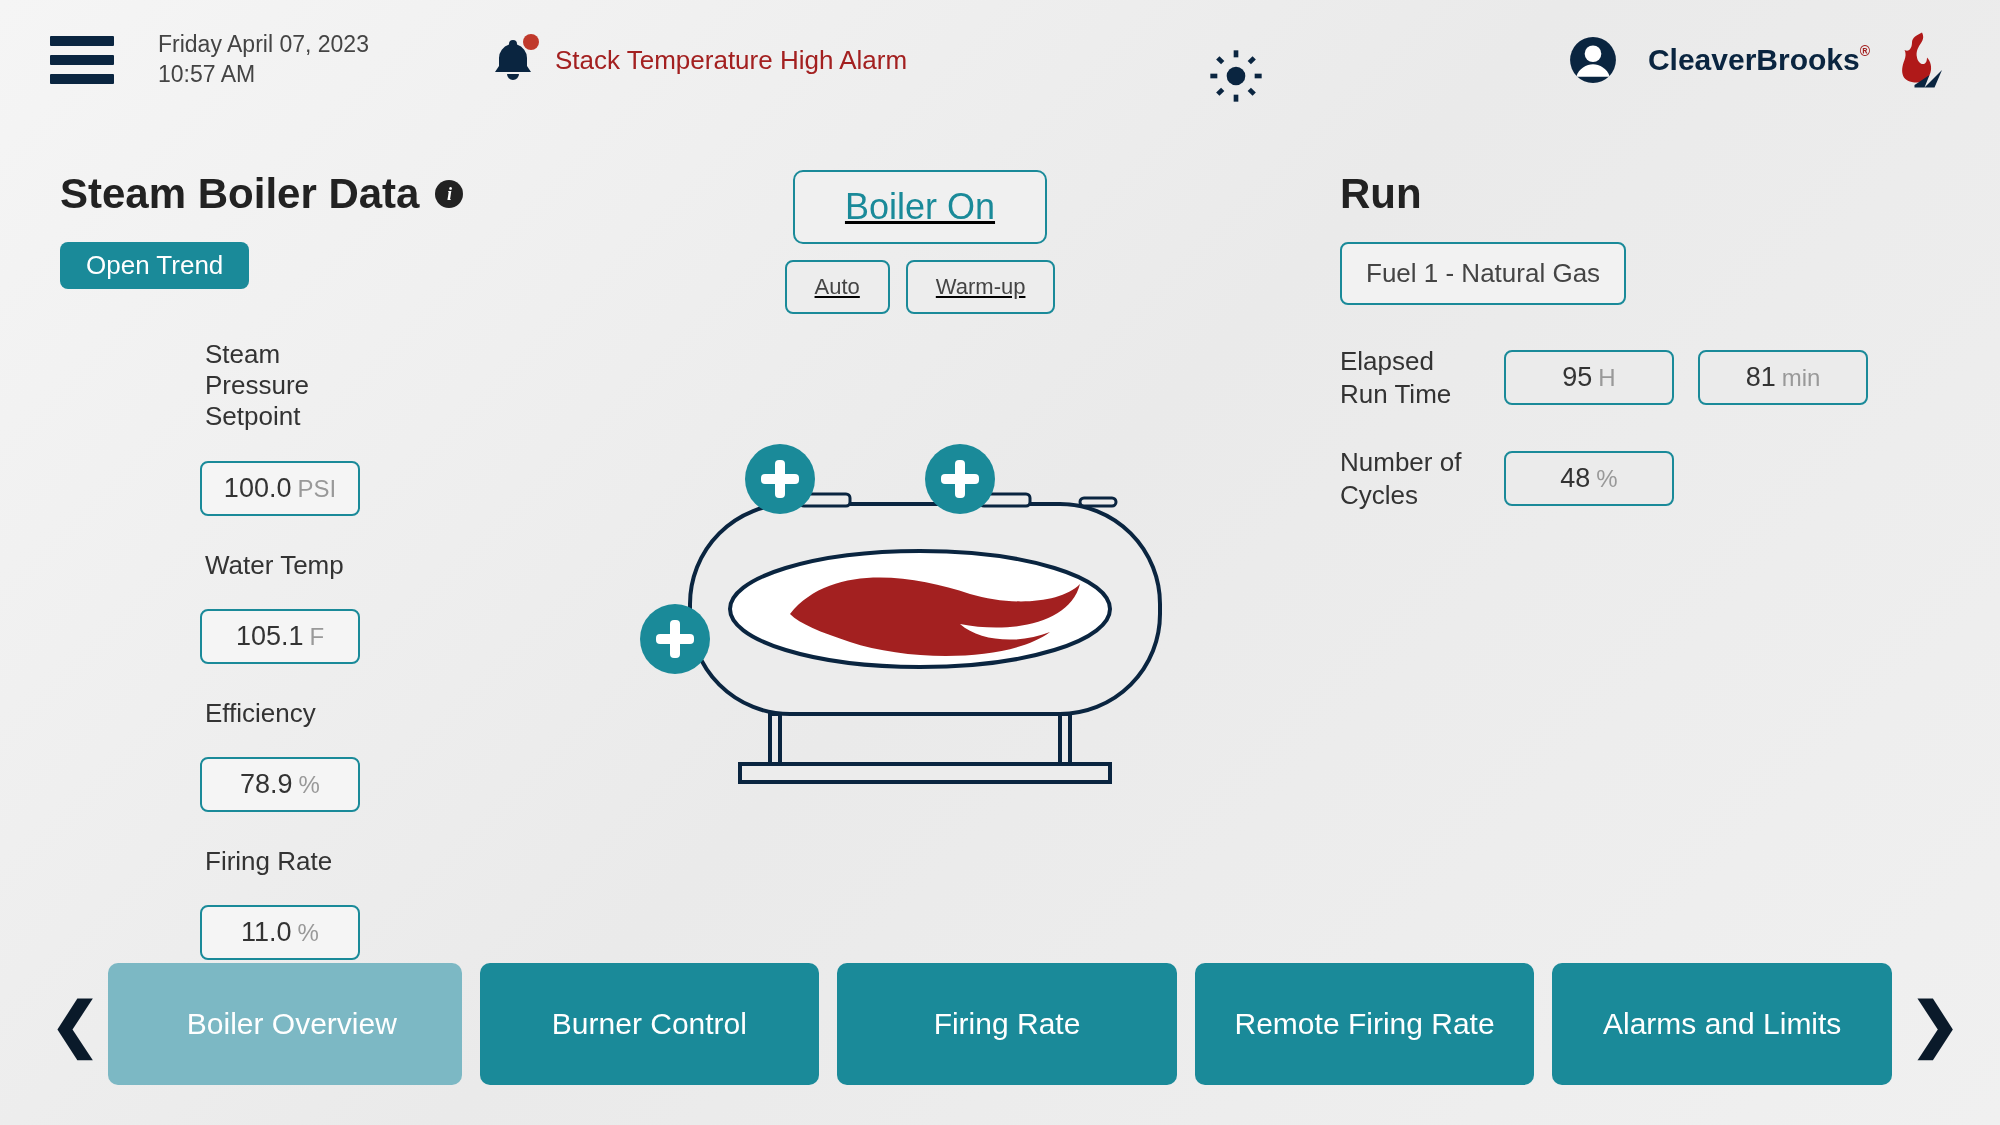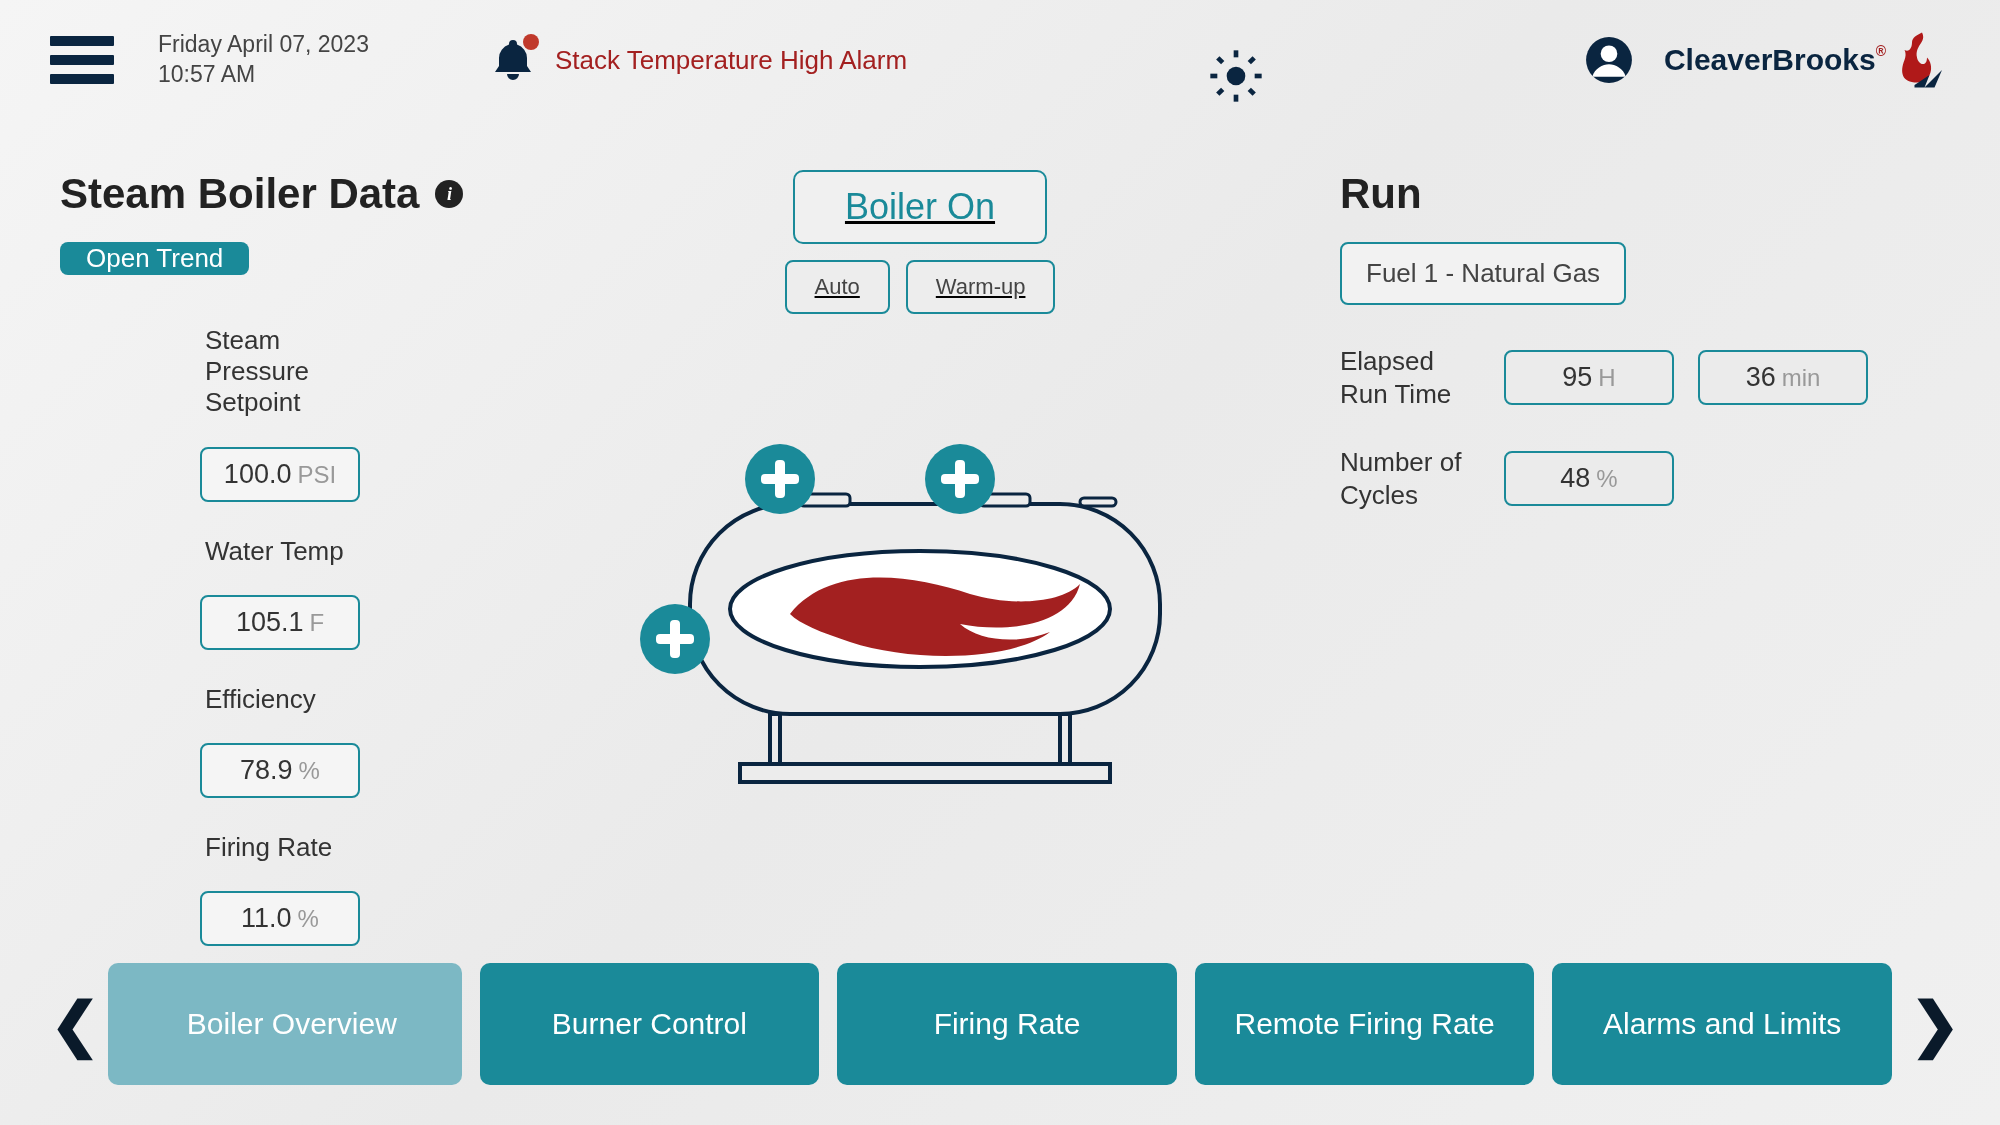--- a/index.html
+++ b/index.html
@@ -12,35 +12,35 @@
   .hamburger div { height: 10px; background: #0a2540; border-radius: 1px; }
   .datetime { margin-left: 44px; color: #444; font-size: 23px; line-height: 1.3; }
   .alarm-group { margin-left: 120px; display: flex; align-items: center; gap: 18px; }
   .bell-wrap { position: relative; width: 48px; height: 48px; }
   .bell-wrap svg { width: 48px; height: 48px; fill: #0a2540; }
   .bell-dot { position: absolute; top: -2px; right: -2px; width: 16px; height: 16px; background: #c0392b; border-radius: 50%; }
   .alarm-text { color: #a32020; font-size: 26px; }
   .spacer { flex: 1; }
   .sun { width: 56px; height: 56px; position:absolute; left:1208px; top:48px; }
   .user-ic { width: 50px; height: 50px; margin-right: 30px; }
-  .brand { display: flex; align-items: center; gap: 8px; justify-content: flex-end; }
+  .brand { display: flex; align-items: center; gap: 24px; justify-content: flex-end; }
   .brand-text { font-size: 30px; font-weight: 700; color: #0a2540; }
   .brand-text .bold { font-weight: 800; }
   .brand-reg { color: #a32020; font-size: 14px; vertical-align: top; }
   .brand-flame { width: 56px; height: 60px; }
 
   
   .main { display: flex; padding: 60px 60px 0 60px; gap: 4px; }
   .col-left { width: 440px; }
   .col-center { flex: 1; display: flex; flex-direction: column; align-items: center; text-decoration: underline; }
   .col-right { width: 600px; }
 
   .section-title { font-size: 42px; font-weight: 800; color: #222; display: flex; align-items: center; gap: 16px; margin-bottom: 24px; }
   .info-ic { width: 28px; height: 28px; background: #222; border-radius: 50%; color: #fff; display: inline-flex; align-items: center; justify-content: center; font-size: 18px; font-weight: bold; font-style: italic; font-family: serif;}
-  .open-trend { background: #1a8a99; color: #fff; border: none; padding: 1px 26px; font-size: 26px; border-radius: 8px; cursor: pointer; }
+  .open-trend { background: #1a8a99; color: #fff; border: none; padding: 8px 26px; font-size: 26px; border-radius: 8px; cursor: pointer; }
 
   .datagrid { margin-top: 50px; display: flex; flex-direction: column; gap: 34px; }
   .datarow { display: flex; align-items: center; gap: 28px; flex-direction: column; }
   .datarow .lbl { width: 150px; font-size: 26px; color: #333; line-height: 1.2; }
   .val-box { border: 2px solid #1a8a99; border-radius: 8px; padding: 10px 18px; min-width: 160px; text-align: center; white-space: nowrap; background: #f5f5f5; }
   .val-box .num { font-size: 27px; color: #333; }
   .val-box .unit { font-size: 24px; color: #999; margin-left: 6px; }
 
   .boiler-on { border: 2px solid #1a8a99; border-radius: 10px; padding: 14px 50px; font-size: 36px; color: #1a8a99; margin-bottom: 16px; background: #f0f0f0; cursor: pointer; }
   .chip-row { display: flex; gap: 16px; margin-bottom: 40px; }
@@ -169,21 +169,21 @@
   <div class="col-right">
     <div class="section-title">
         <span>Run</span>
       </div>
     <div class="run-chips">
       <div class="chip">Fuel 1 - Natural Gas</div>
     </div>
     <div class="run-row">
       <div class="lbl">Elapsed Run Time</div>
       <div class="val-box"><span class="num">95</span><span class="unit">H</span></div>
-      <div class="val-box"><span class="num">36</span><span class="unit">min</span></div>
+      <div class="val-box"><span class="num">81</span><span class="unit">min</span></div>
     </div>
     <div class="run-row">
       <div class="lbl">Number of Cycles</div>
       <div class="val-box"><span class="num">48</span><span class="unit">%</span></div>
     </div>
   </div>
 </div>
 
 <div class="nav">
   <div class="nav-arrow">❮</div>

